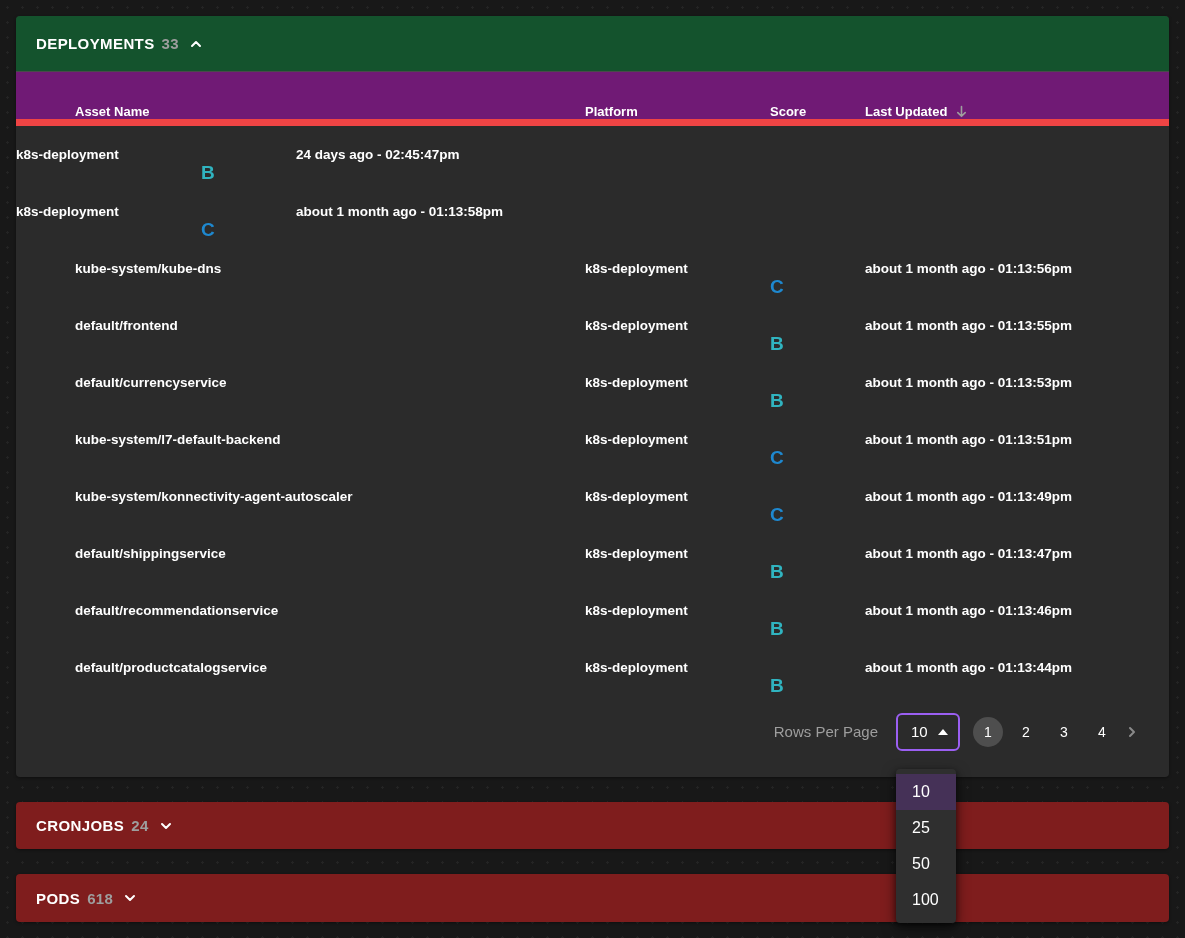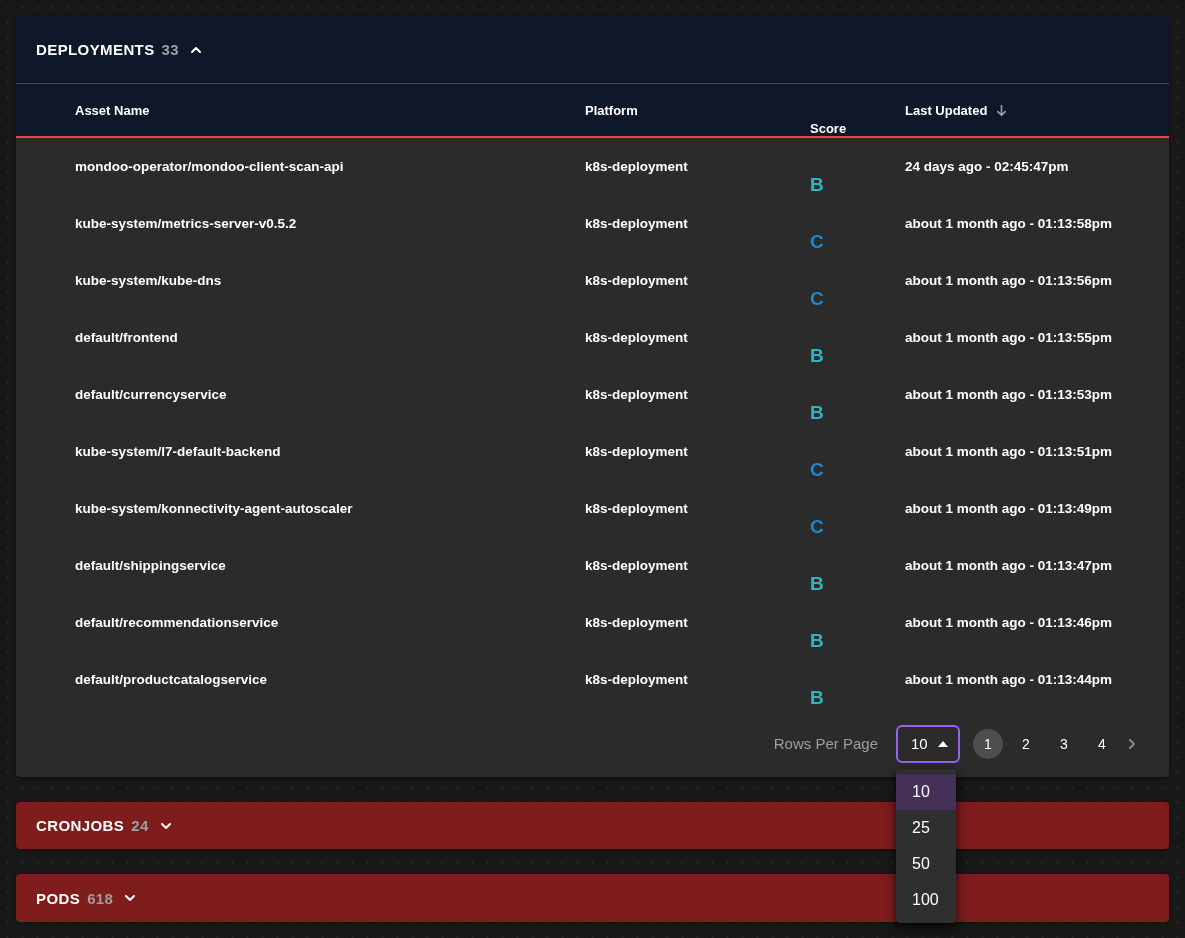--- a/index.html
+++ b/index.html
@@ -14,34 +14,34 @@
   }
   .page { position:relative; width:1185px; height:938px; }
 
   
   .card {
     position:absolute; left:16px; top:16px; width:1153px; height:761px;
     background:#2b2b2b; border-radius:4px; overflow:visible;
     box-shadow:0 1px 3px rgba(0,0,0,0.4);
   }
   .acc-header {
-    height:68px; background:#0f172a; display:flex; align-items:center;
+    height:56px; background:#14532d; display:flex; align-items:center;
     padding:6px 20px; border-bottom:1px solid #4a4a4a;
     border-radius:4px 4px 0 0; cursor:pointer;
   }
   .acc-title { font-size:15px; font-weight:700; letter-spacing:0.4px; color:#fff; }
   .acc-count { font-size:15px; font-weight:700; letter-spacing:0.4px; color:#9e9e9e; margin-left:7px; }
   .chev { margin-left:9px; display:inline-flex; }
 
   .thead {
-    height:54px; background:#0f172a; display:flex; align-items:center;
-    border-bottom:2px solid #ef4444; font-size:13px; font-weight:700;
+    height:54px; background:#701a75; display:flex; align-items:flex-end;
+    border-bottom:7px solid #ef4444; font-size:13px; font-weight:700;
   }
   .c1 { width:569px; padding-left:59px; }
-  .c2 { width:225px; }
+  .c2 { width:185px; }
   .c3 { width:95px;margin-top:36px; }
   .c4 { flex:1; display:flex; align-items:center; }
   .sort-arrow { margin-left:7px; display:inline-flex; }
 
   .trow {
     height:57px; display:flex; align-items:center;
     font-size:13.5px; font-weight:700; color:#fff;
   }
   .score-letter { font-size:19px; font-weight:700; }
 
@@ -118,27 +118,25 @@
         <span class="sort-arrow">
           <svg width="15" height="15" viewBox="0 0 15 15">
               <path d="M7.5 2.5 v9 M3.8 8.6 l3.7 3.7 3.7-3.7" fill="none" stroke="#9e9e9e" stroke-width="1.6" stroke-linecap="round" stroke-linejoin="round"></path>
             </svg>
         </span>
       </div>
     </div>
 
     <div id="tbody">
         <div class="trow">
-          <div class="c1">mondoo-operator/mondoo-client-scan-api</div>
           <div class="c2">k8s-deployment</div>
           <div class="c3"><span class="score-letter" style="color: rgb(48, 180, 192);">B</span></div>
           <div class="c4">24 days ago - 02:45:47pm</div>
         </div>
         <div class="trow">
-          <div class="c1">kube-system/metrics-server-v0.5.2</div>
           <div class="c2">k8s-deployment</div>
           <div class="c3"><span class="score-letter" style="color: rgb(30, 136, 207);">C</span></div>
           <div class="c4">about 1 month ago - 01:13:58pm</div>
         </div>
         <div class="trow">
           <div class="c1">kube-system/kube-dns</div>
           <div class="c2">k8s-deployment</div>
           <div class="c3"><span class="score-letter" style="color: rgb(30, 136, 207);">C</span></div>
           <div class="c4">about 1 month ago - 01:13:56pm</div>
         </div>

